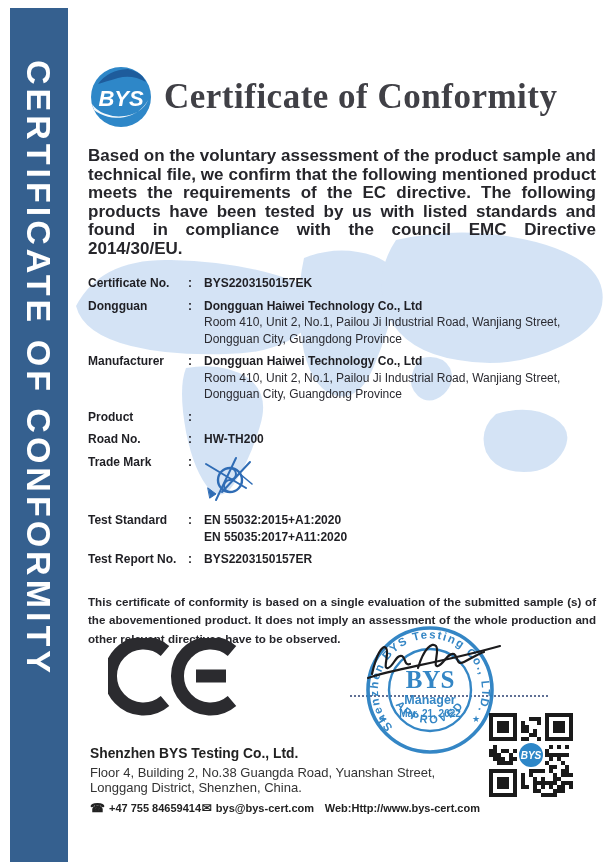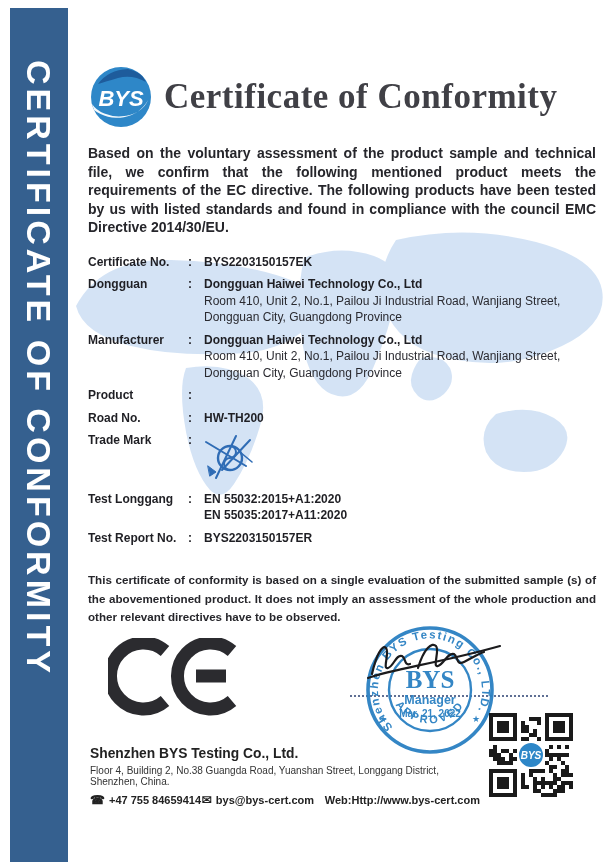--- a/index.html
+++ b/index.html
@@ -11,39 +11,39 @@
         color:#fff;font-weight:bold;font-size:34px;letter-spacing:4px;
         margin:52px auto 0 auto;display:block;text-align:left;line-height:58px;}
   
   .watermark{position:absolute;left:66px;top:228px;width:542px;height:300px;z-index:0;opacity:.85;}
   
   .content{position:absolute;left:88px;top:64px;width:508px;z-index:1;}
   .header{display:flex;align-items:center;}
   .logo{flex:0 0 66px;height:66px;}
   .title{font-family:"Liberation Serif", serif;font-weight:bold;font-size:35px;color:#404046;
          margin-left:10px;letter-spacing:.5px;white-space:nowrap;}
-  .intro{font-size:14px;font-weight:bold;line-height:18.5px;text-align:justify;color:#26262b;}
+  .intro{font-size:17px;font-weight:bold;line-height:18.5px;text-align:justify;color:#26262b;}
   .fields{margin-top:17px;}
   .frow{display:grid;grid-template-columns:100px 16px 1fr;margin-bottom:6px;font-size:12px;line-height:16.5px;}
   .flabel{font-weight:bold;}
   .fcolon{font-weight:bold;}
   .fvalue{font-weight:bold;}
   .faddr{font-weight:normal;color:#2a2a30;}
   .trademark-row{margin-bottom:2px;}
   .tm-logo{width:52px;height:52px;margin-left:-2px;}
   .statement{margin-top:25px;font-size:11.6px;font-weight:bold;line-height:18.5px;text-align:justify;color:#26262b;}
   
   .ce-mark{position:absolute;left:108px;top:638px;z-index:1;}
   .dotted-line{position:absolute;left:350px;top:695px;width:198px;border-top:2px dotted #5f6f94;z-index:1;}
   .stamp{position:absolute;left:362px;top:622px;width:136px;height:136px;z-index:2;opacity:.95;}
   .signature{position:absolute;left:366px;top:634px;width:138px;height:52px;z-index:3;}
   .qr{position:absolute;left:489px;top:712px;width:84px;height:86px;z-index:2;}
   .footer{position:absolute;left:90px;top:746px;width:390px;z-index:1;}
   .footer-company{font-size:13.8px;font-weight:bold;color:#222;}
-  .footer-address{font-size:10px;margin-top:4px;color:#333;}
+  .footer-address{font-size:13px;margin-top:4px;color:#333;}
   .footer-contacts{display:flex;margin-top:6px;font-size:11px;font-weight:bold;color:#222;align-items:center;}
   .contact{display:flex;align-items:center;white-space:nowrap;}
   .contact .cicon{margin-right:4px;font-size:12px;}
   .c-phone{width:150px;}
   .c-email{width:165px;}
 </style>
 </head>
 <body>
 
 <div class="page">
@@ -128,21 +128,21 @@
               <path d="M48,8 L20,38"></path>
               <path d="M34,4 L14,46"></path>
               <path d="M38,20 L50,30" stroke-width="1.6"></path>
               <path d="M6,34 L14,40 L8,44 z" fill="#2f6cb5" stroke-width="1"></path>
             </g>
           </svg>
         </span>
       </div>
 
       <div class="frow">
-        <span class="flabel">Test Longgang</span>
+        <span class="flabel">Test Standard</span>
         <span class="fcolon">:</span>
         <span>
           <span class="fvalue">EN 55032:2015+A1:2020</span><br>
           <span class="fvalue">EN 55035:2017+A11:2020</span>
         </span>
       </div>
 
       <div class="frow">
         <span class="flabel">Test Report No.</span>
         <span class="fcolon">:</span>

